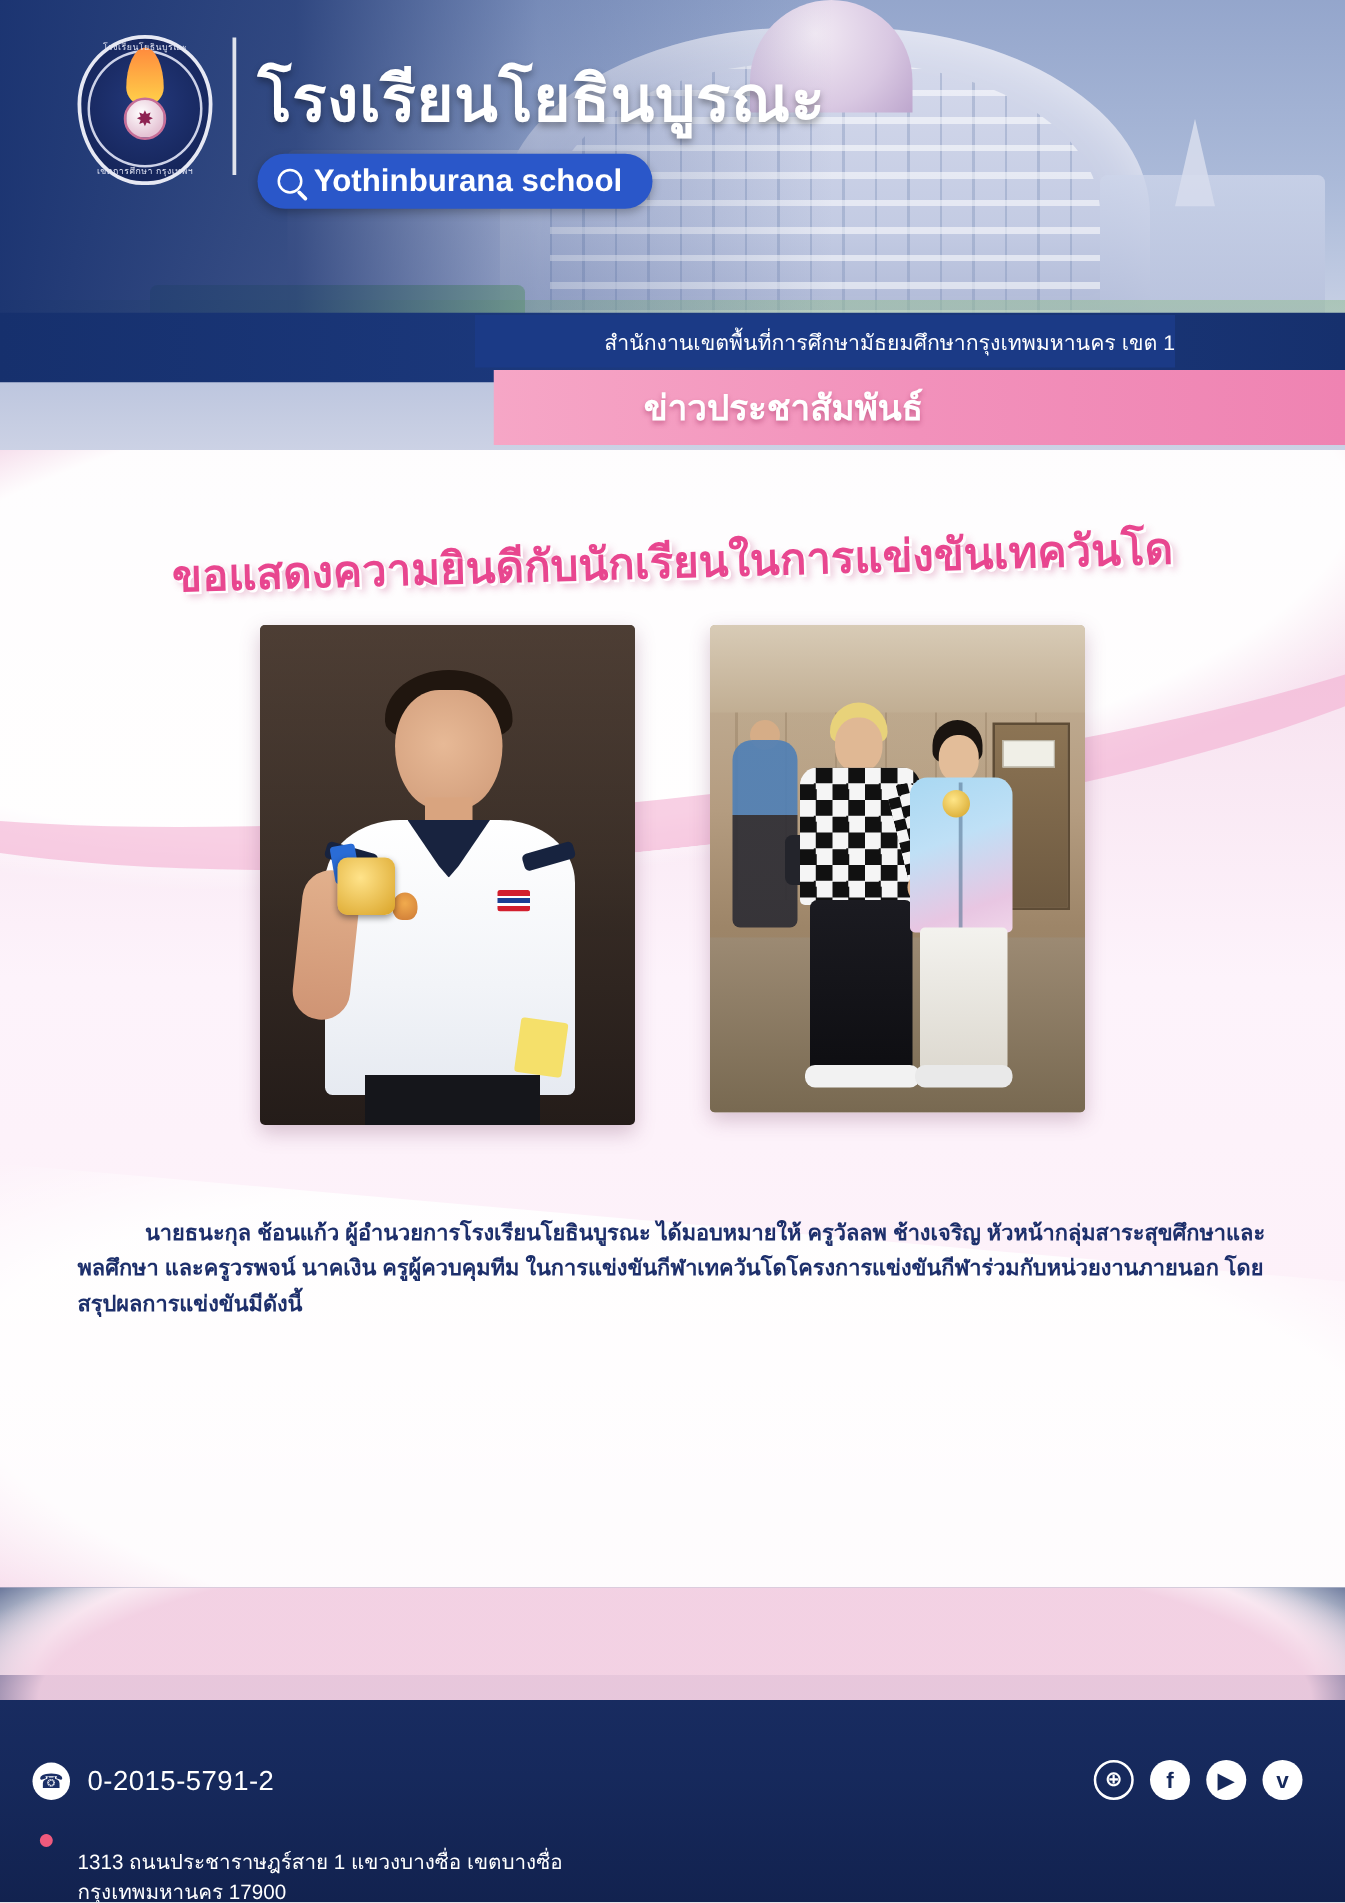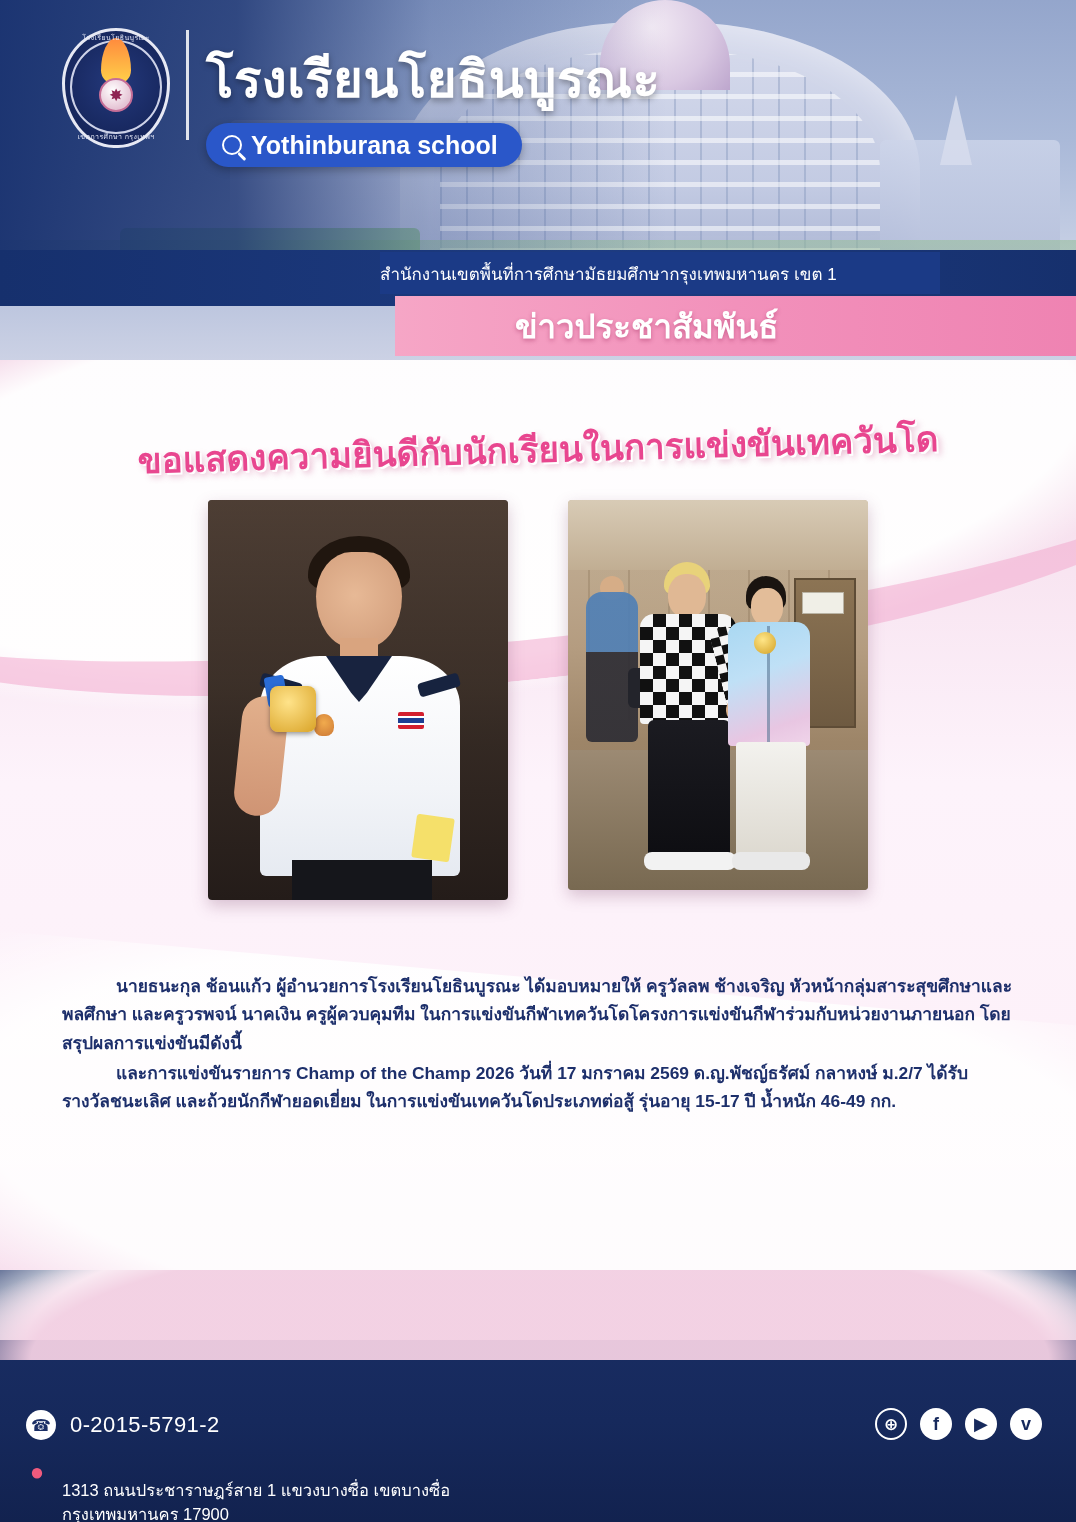--- a/index.html
+++ b/index.html
@@ -170,33 +170,33 @@
   }
   .band-navy {
     position:absolute; left:0; top:250px; width:1076px; height:56px;
     background: linear-gradient(90deg,#16306d 0%,#1d3b81 55%,#16306d 100%);
     clip-path: polygon(0 0, 100% 0, 100% 100%, 0 100%);
   }
   .band-sub {
     position:absolute; left:380px; top:252px;
     width:560px; height:42px;
     background:#1b3a86;
-    display:flex; align-items:center; justify-content:flex-start;
+    display:flex; align-items:center; justify-content:flex-end;
   }
   .band-sub span {
     color:#ffffff; font-size:17px; white-space:nowrap;
   }
   .band-pink {
     position:absolute; left:395px; top:296px;
     width:681px; height:60px;
     background: linear-gradient(90deg,#f6a6c6 0%, #f291bb 50%, #ef83b2 100%);
     display:flex; align-items:center; padding-left:120px;
   }
   .band-pink span {
-    color:#ffffff; font-size:33px; font-weight:bold;
+    color:#ffffff; font-size:28px; font-weight:bold;
     text-shadow:0 2px 4px rgba(160,40,90,.45);
     white-space:nowrap;
   }
 
   
   .body-wrap {
     position:absolute; left:0; top:360px; width:1076px; height:940px;
     background: linear-gradient(180deg,#f3d4e6 0%, #f7e2ef 18%, #fdf3fb 45%, #fdf1f9 72%, #f6d9ea 100%);
     overflow:hidden;
   }
@@ -583,21 +583,20 @@
         <div class="p2b-jacket"></div>
         <div class="p2b-zip"></div>
         <div class="p2b-medal"></div>
         <div class="p2b-pants"></div>
         <div class="p2b-shoes"></div>
       </div>
     </div>
 
     <div class="article">
       <p class="ind">นายธนะกุล   ช้อนแก้ว ผู้อำนวยการโรงเรียนโยธินบูรณะ ได้มอบหมายให้ ครูวัลลพ   ช้างเจริญ หัวหน้ากลุ่มสาระสุขศึกษาและพลศึกษา  และครูวรพจน์   นาคเงิน  ครูผู้ควบคุมทีม  ในการแข่งขันกีฬาเทควันโดโครงการแข่งขันกีฬาร่วมกับหน่วยงานภายนอก โดยสรุปผลการแข่งขันมีดังนี้</p>
-      <p class="ind">และการแข่งขันรายการ Champ of the Champ 2026 วันที่ 17 มกราคม 2569 ด.ญ.พัชญ์ธรัศม์  กลาหงษ์ ม.2/7 ได้รับรางวัลชนะเลิศ และถ้วยนักกีฬายอดเยี่ยม ในการแข่งขันเทควันโดประเภทต่อสู้ รุ่นอายุ 15-17 ปี น้ำหนัก 46-49 กก.</p>
     </div>
   </div>
 
   <div class="footer">
     <div class="footer-wave2"></div>
     <div class="footer-wave"></div>
 
     <div class="f-row f-phone">
       <span class="f-icon-circle">☎</span>
       <span class="f-phone-text">0-2015-5791-2</span>

